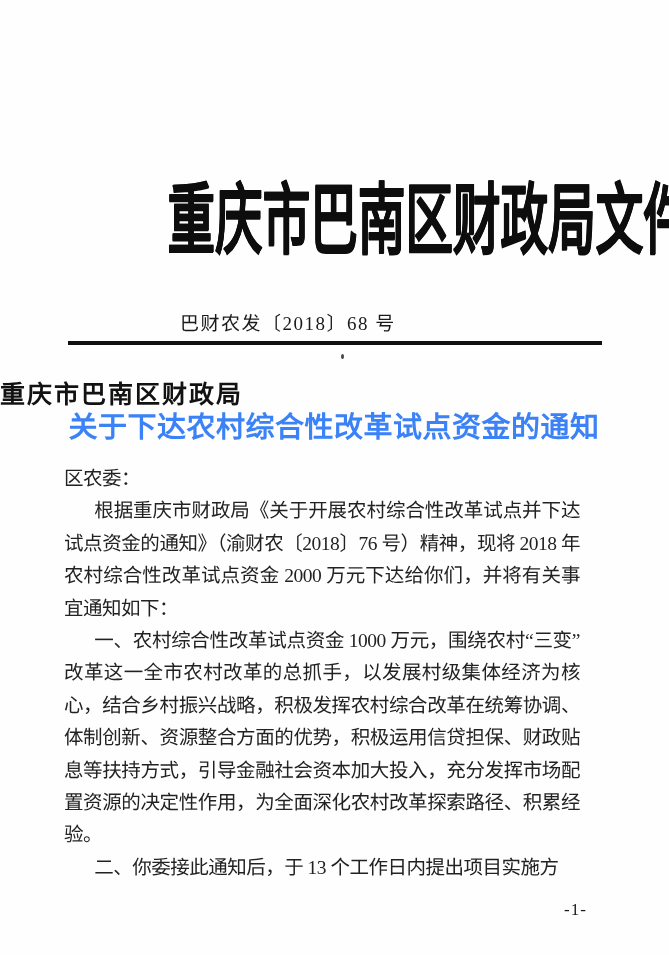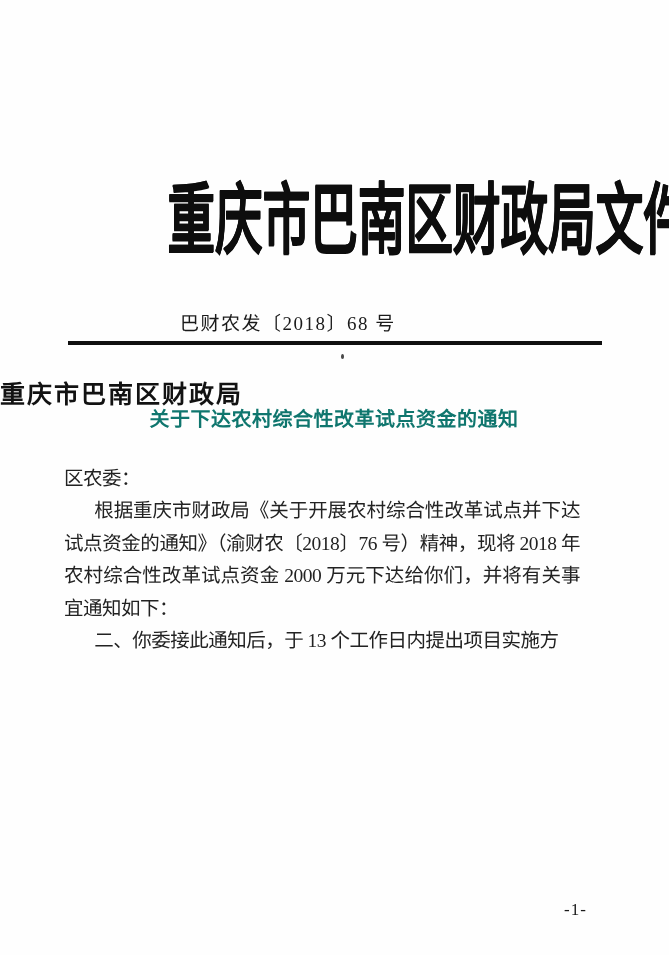--- a/index.html
+++ b/index.html
@@ -69,24 +69,24 @@
     font-size: 25px;
     font-weight: bold;
     letter-spacing: 2px;
     color: #121212;
   }
   .doc-title-2 {
     position: absolute;
     top: 403px; left: 0;
     width: 668px;
     text-align: center;
-    font-size: 20px;
+    font-size: 29px;
     font-weight: bold;
     letter-spacing: 0.5px;
-    color: #0f766e;
+    color: #3b82f6;
   }
   
   .body-text {
     position: absolute;
     top: 463px; left: 64px;
     width: 516px;
     font-size: 19.5px;
     line-height: 32.4px;
     letter-spacing: -0.5px;
     text-align: justify;
@@ -118,18 +118,19 @@
   <div class="rule"></div>
   <div class="speck"></div>
 
   <div class="doc-title-1">重庆市巴南区财政局</div>
 
   <div class="doc-title-2">关于下达农村综合性改革试点资金的通知</div>
 
   <div class="body-text">
     <p class="no-indent">区农委：</p>
     <p>根据重庆市财政局《关于开展农村综合性改革试点并下达试点资金的通知》（渝财农〔2018〕76 号）精神，现将 2018 年农村综合性改革试点资金 2000 万元下达给你们，并将有关事宜通知如下：</p>
+    <p>一、农村综合性改革试点资金 1000 万元，围绕农村“三变”改革这一全市农村改革的总抓手，以发展村级集体经济为核心，结合乡村振兴战略，积极发挥农村综合改革在统筹协调、体制创新、资源整合方面的优势，积极运用信贷担保、财政贴息等扶持方式，引导金融社会资本加大投入，充分发挥市场配置资源的决定性作用，为全面深化农村改革探索路径、积累经验。</p>
     <p>二、你委接此通知后，于 13 个工作日内提出项目实施方</p>
   </div>
 
   <div class="page-number">-1-</div>
 
 </div>
 
 </body></html>

